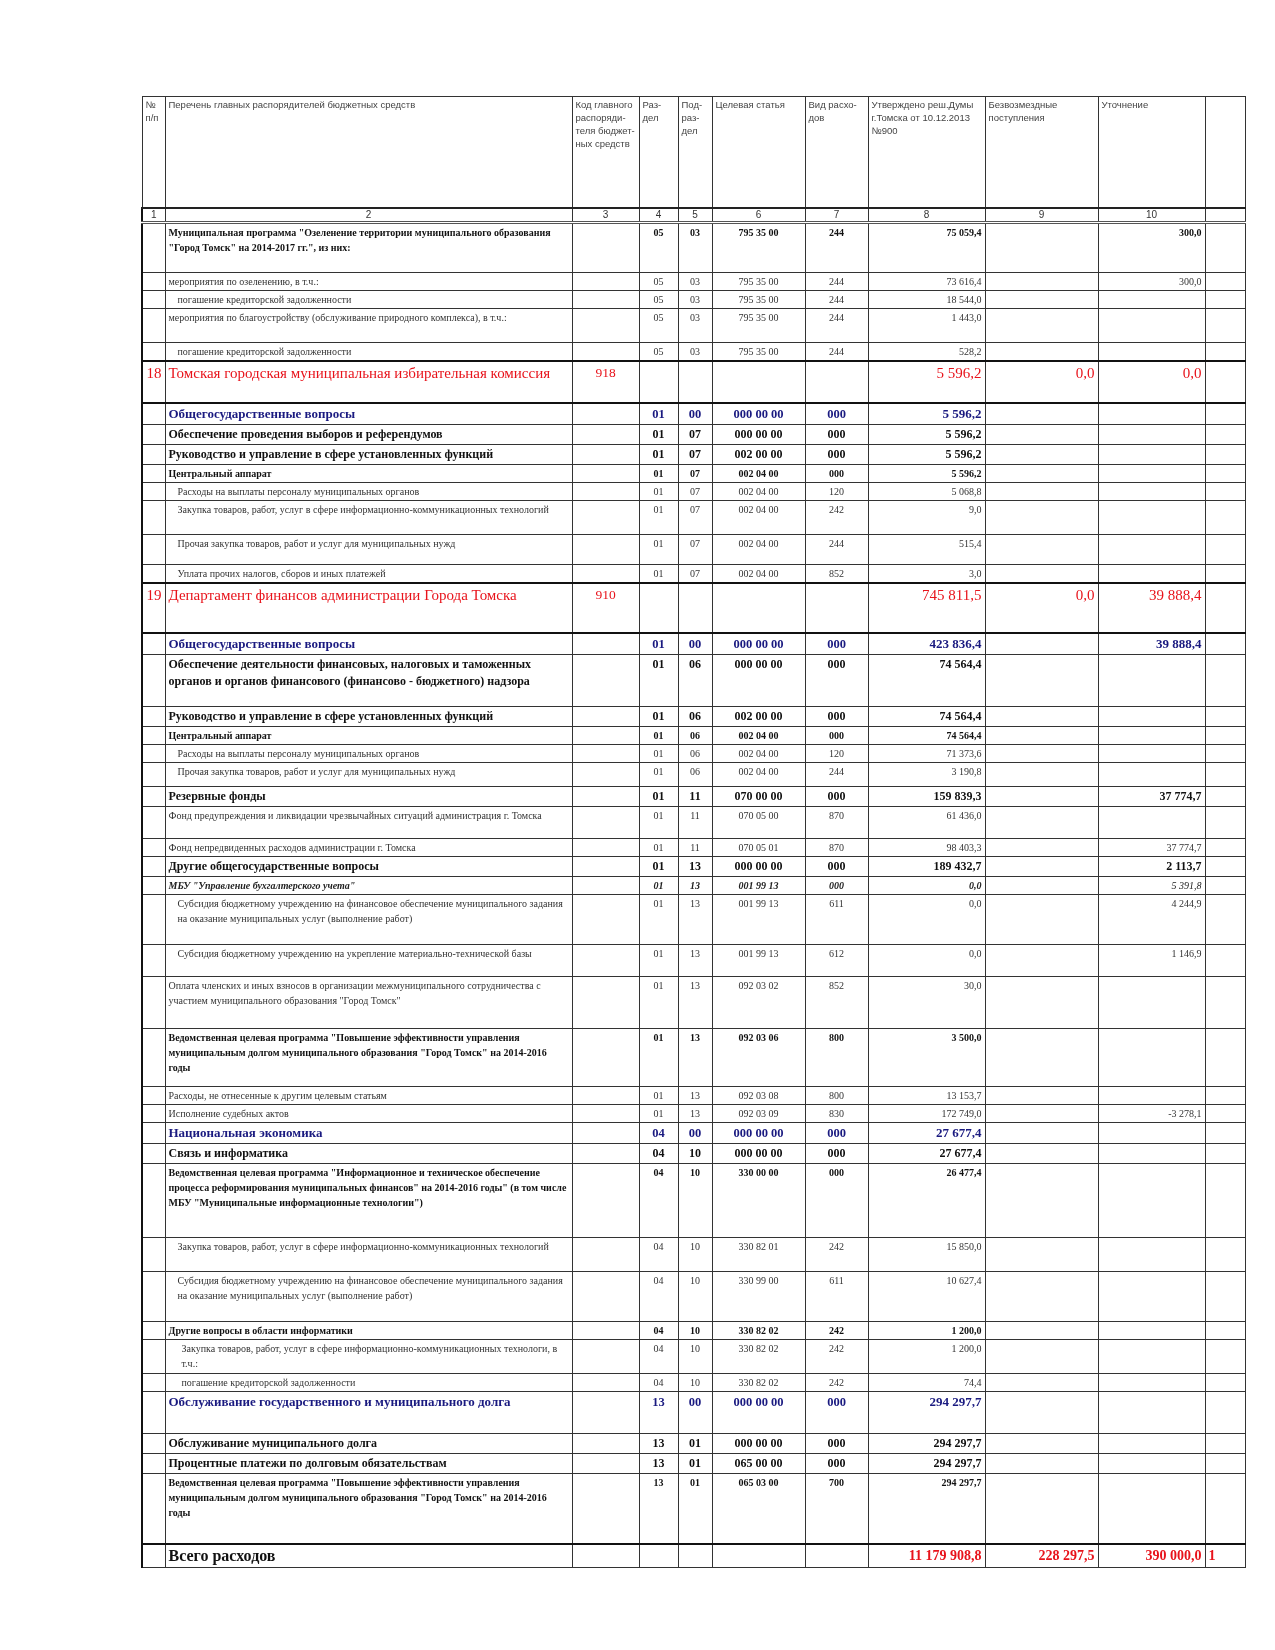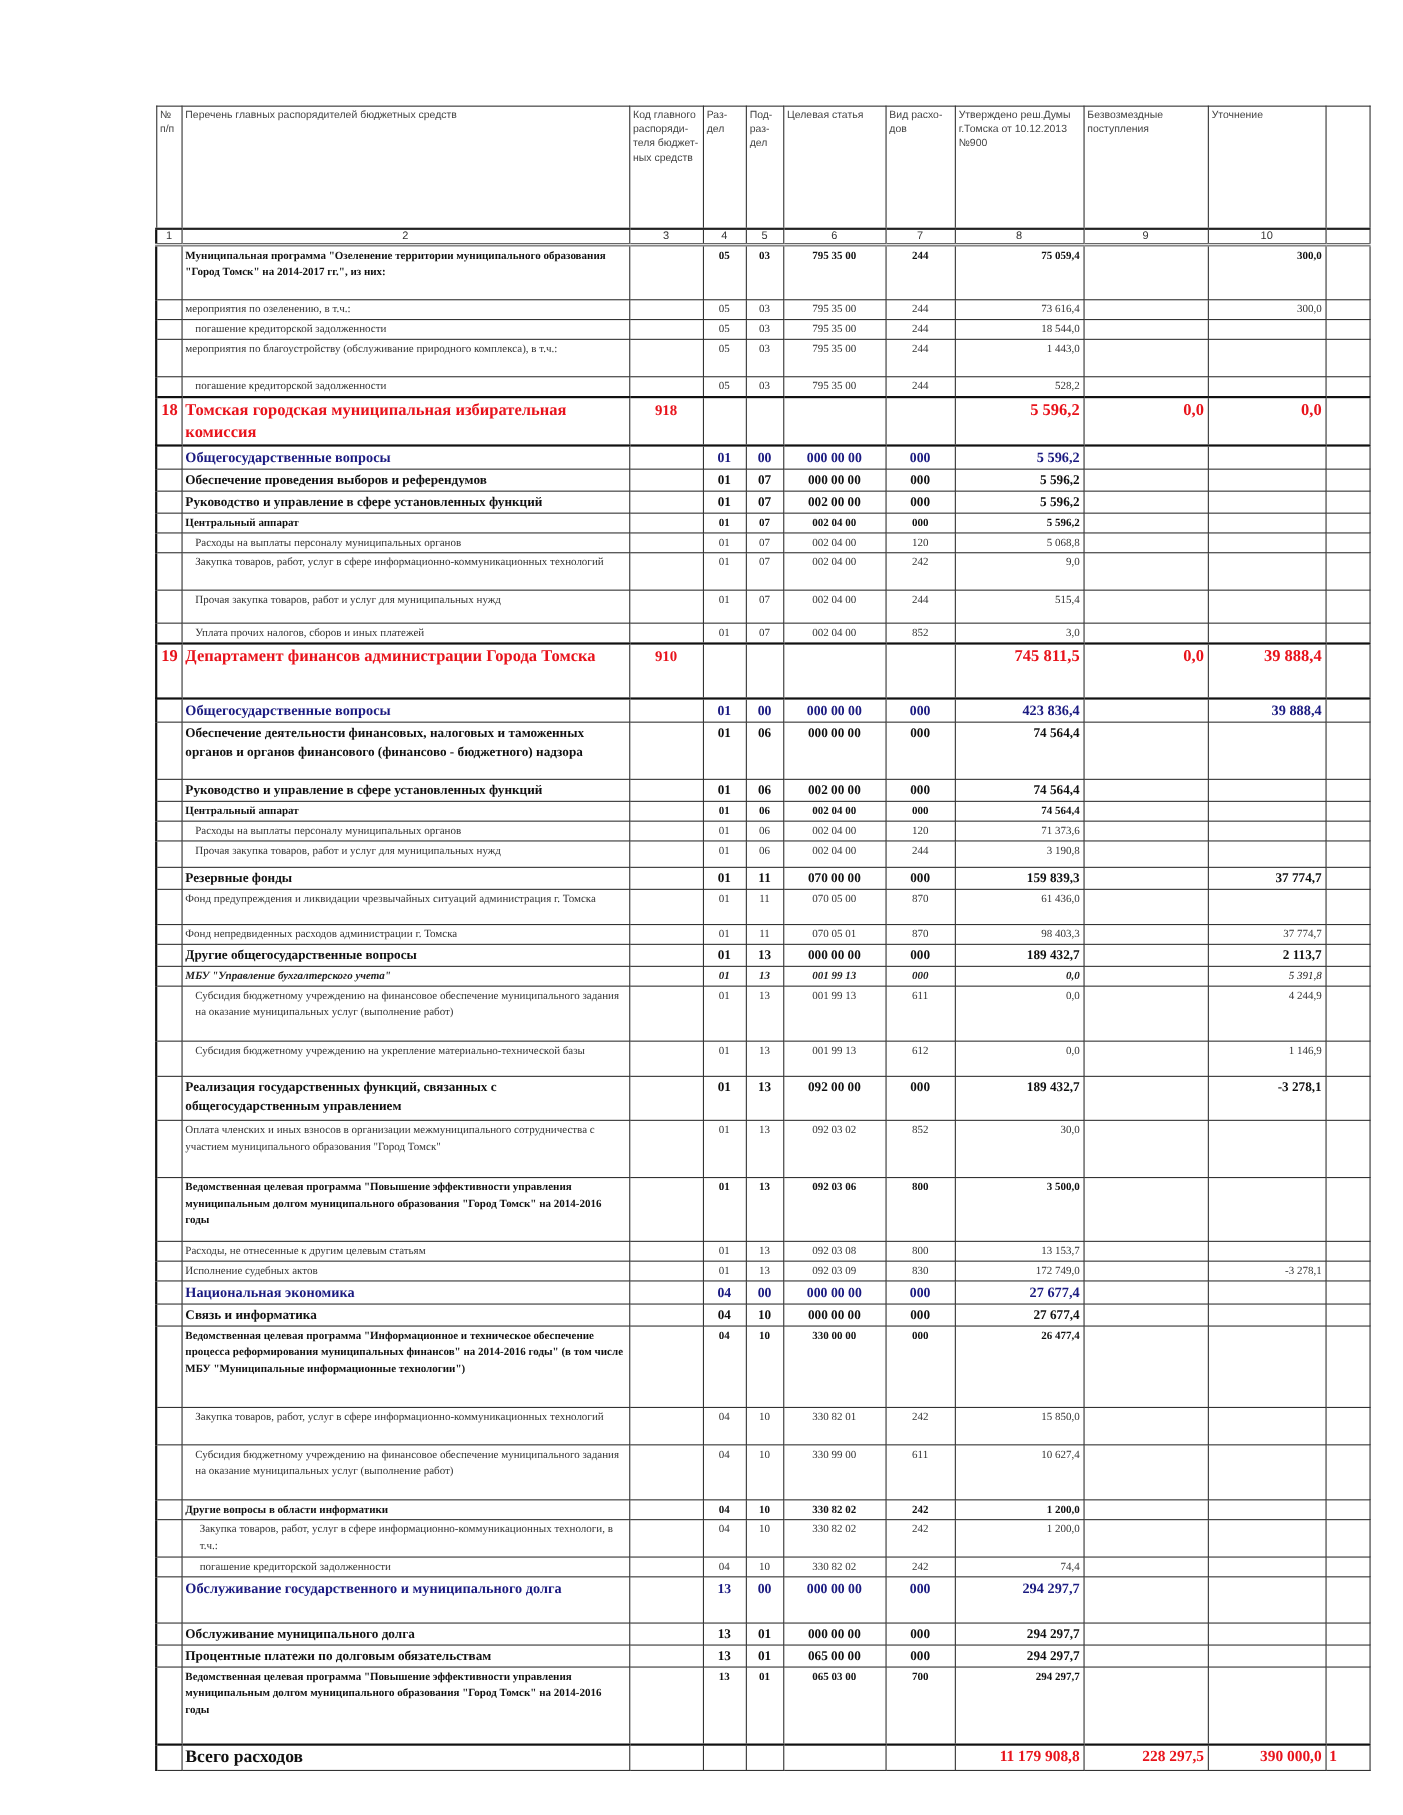--- a/index.html
+++ b/index.html
@@ -11,21 +11,21 @@
   tr.num td { font-family:"Liberation Sans", sans-serif; font-size:10px; line-height:12px; text-align:center; color:#333; border-bottom:3px double #555; height:11px; padding:0 2px; }
   td.c { text-align:center; }
   td.r { text-align:right; }
   tr.norm td { color:#333; }
   tr.bold td { font-weight:bold; color:#111; }
   tr.bold12 td { font-weight:bold; font-size:12px; line-height:17px; color:#111; }
   tr.italic td { font-weight:bold; font-style:italic; color:#222; }
   tr.italic td.val10 { font-weight:normal; }
   tr.section td { font-weight:bold; font-size:13px; line-height:18px; color:#1a1a80; }
   tr.section td.num, tr.section td.c { font-size:12.5px; }
-  tr.dept td { font-weight:bold; color:#e8131b; font-size:15px; line-height:20px; border-top:2px solid #111; border-bottom:2px solid #111; }
+  tr.dept td { font-weight:normal; color:#e8131b; font-size:15px; line-height:20px; border-top:2px solid #111; border-bottom:2px solid #111; }
   tr.dept td.idx { font-size:15px; text-align:right; }
   tr.dept td.c { font-size:13.5px; }
   tr.total td { font-weight:bold; color:#e8131b; font-size:14px; line-height:20px; border-top:2px solid #111; }
   tr.total td.lbl { color:#111; font-size:16px; }
   td.indent { padding-left:12px; }
   td.indent2 { padding-left:16px; }
   td.idxcol { border-left:2px solid #111; }
 </style>
 </head>
 <body>
@@ -431,33 +431,20 @@
           <td class="c"></td>
           <td class="c">01</td>
           <td class="c">13</td>
           <td class="c">001 99 13</td>
           <td class="c">612</td>
           <td class="r">0,0</td>
           <td class="r"></td>
           <td class="r val10">1 146,9</td>
           <td class=""></td>
         </tr>
-        <tr class="bold12" style="height: 40px;">
-          <td class="idxcol"></td>
-          <td class="">Реализация государственных функций, связанных с общегосударственным управлением</td>
-          <td class="c"></td>
-          <td class="c">01</td>
-          <td class="c">13</td>
-          <td class="c">092 00 00</td>
-          <td class="c">000</td>
-          <td class="r">189 432,7</td>
-          <td class="r"></td>
-          <td class="r val10">-3 278,1</td>
-          <td class=""></td>
-        </tr>
         <tr class="norm" style="height: 52px;">
           <td class="idxcol"></td>
           <td class="">Оплата членских и иных взносов в организации межмуниципального сотрудничества с участием муниципального образования "Город Томск"</td>
           <td class="c"></td>
           <td class="c">01</td>
           <td class="c">13</td>
           <td class="c">092 03 02</td>
           <td class="c">852</td>
           <td class="r">30,0</td>
           <td class="r"></td>

